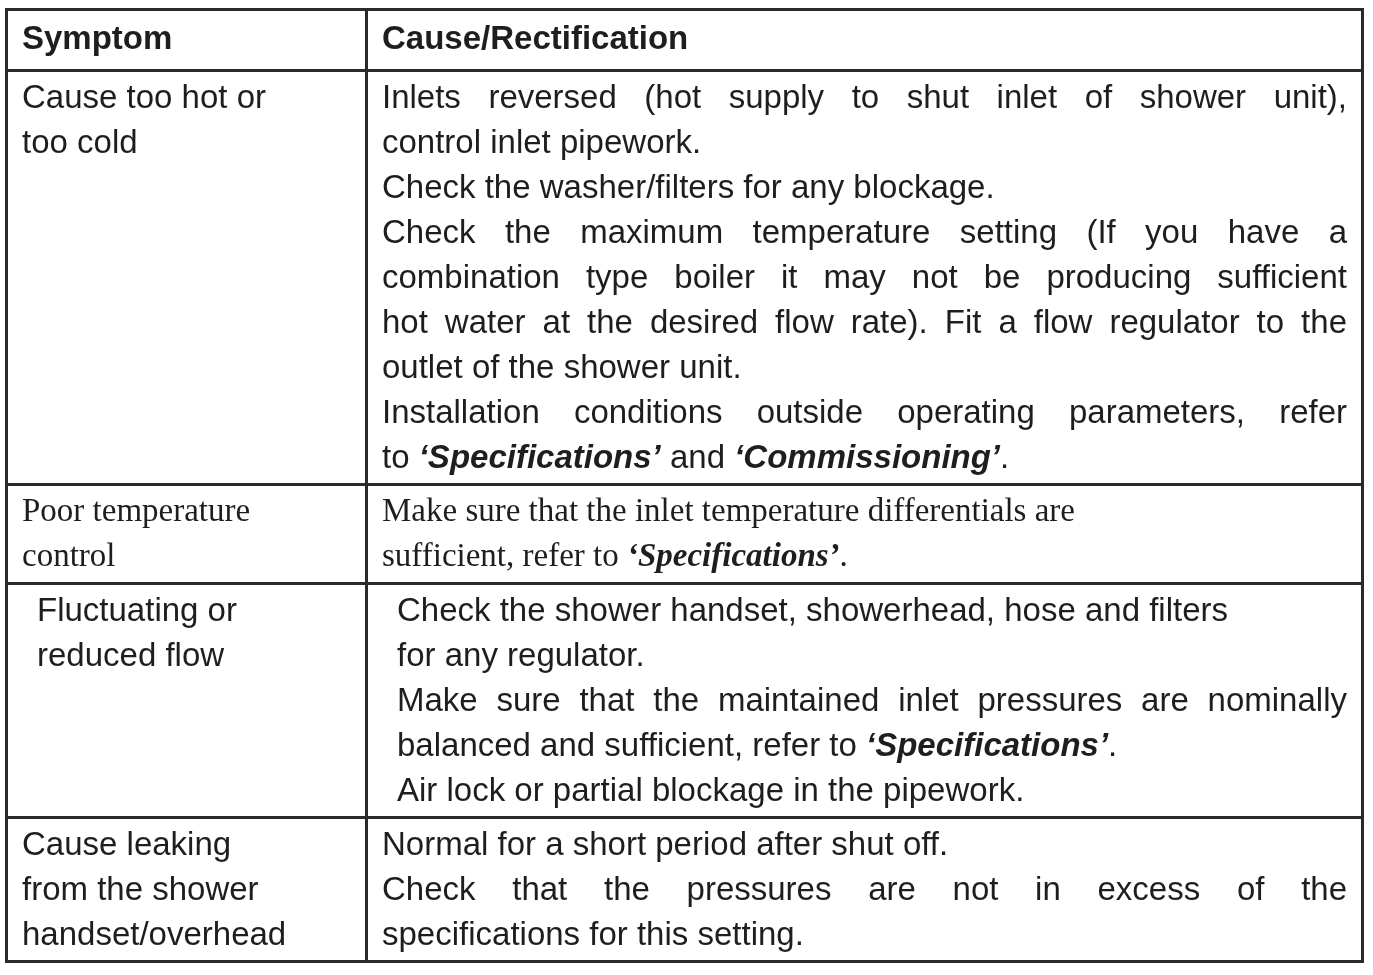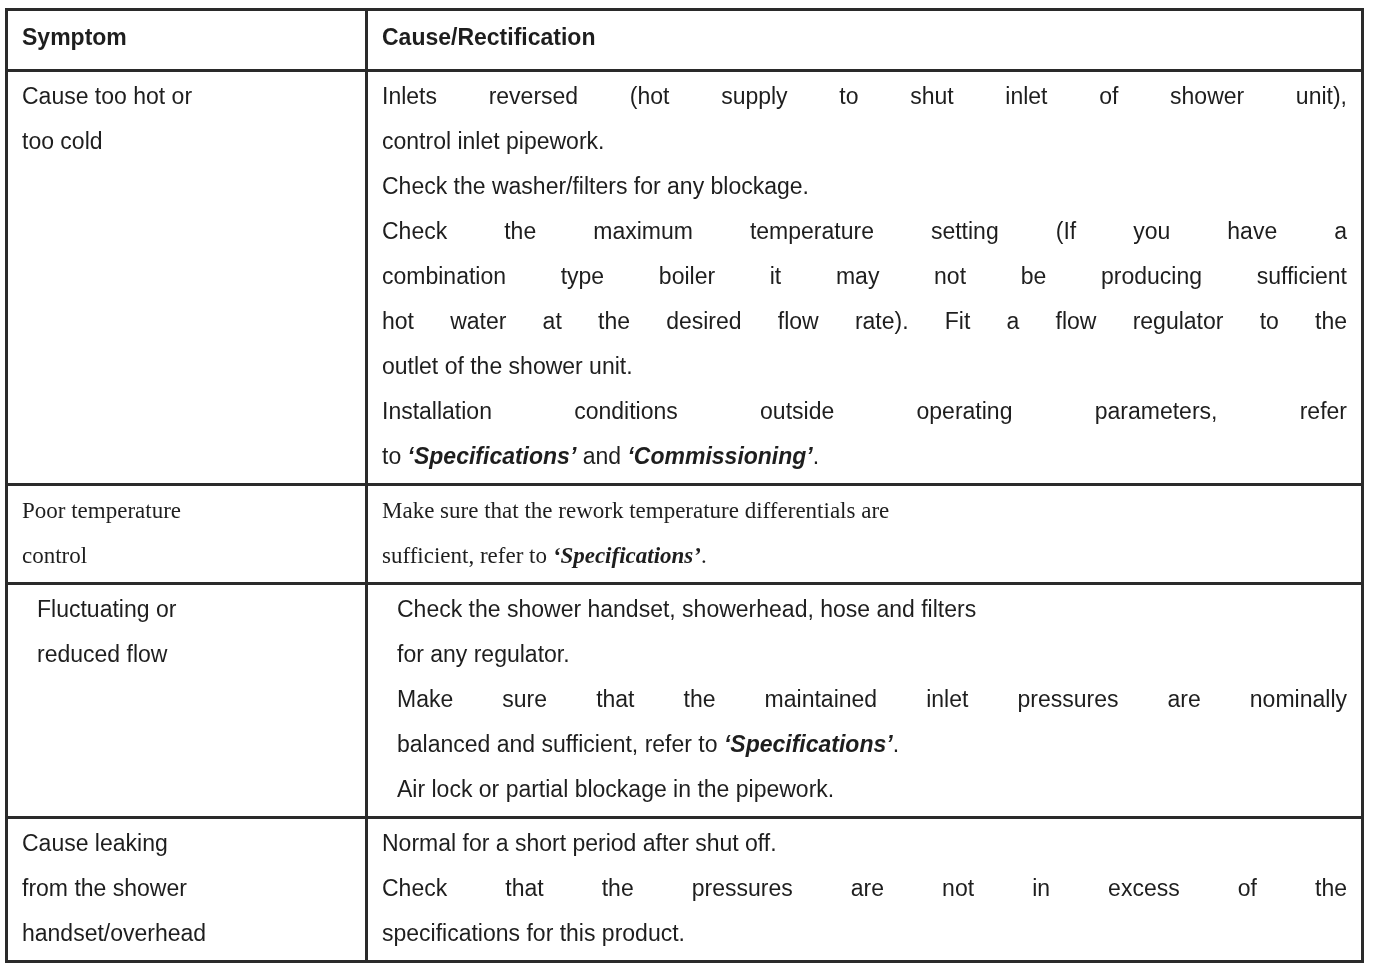--- a/index.html
+++ b/index.html
@@ -1,21 +1,21 @@
 <!DOCTYPE html>
 <html><head>
 <meta charset="utf-8">
 <style>
   html, body { margin: 0; padding: 0; background: #ffffff; }
   body { width: 1373px; height: 975px; overflow: hidden; position: relative;
          font-family: "Liberation Sans", sans-serif; color: #1e1e1e; }
   table { position: absolute; left: 5px; top: 8px; width: 1359px; border-collapse: collapse;
           table-layout: fixed; }
   td, th { border: 3px solid #2a2a2a; vertical-align: top; text-align: left;
-           font-size: 23px; line-height: 45px; padding: 2px 14px 2px 14px; }
+           font-size: 33px; line-height: 45px; padding: 2px 14px 2px 14px; }
   th { font-weight: bold; padding-top: 4px; padding-bottom: 4px; }
   col.c1 { width: 360px; }
   .line { display: block; text-align: justify; text-align-last: left; }
   .line.j { text-align-last: justify; }
   .ref { font-weight: bold; font-style: italic; }
   tr.r-head th { height: 50px; }
   tr.r1 td { height: 407px; }
   tr.r2 td { height: 92px; font-family: Liberation Serif, serif; }
   tr.r3 td { height: 227px; padding-left: 29px; }
   tr.r4 td { height: 137px; }
@@ -51,21 +51,21 @@
       <span class="line"><span>to </span><span class="ref">‘Specifications’</span><span> and </span><span class="ref">‘Commissioning’</span><span>.</span></span>
     </td>
   </tr>
 
   <tr class="r2">
     <td>
       <span class="line">Poor temperature</span>
       <span class="line">control</span>
     </td>
     <td>
-      <span class="line">Make sure that the rework temperature differentials are</span>
+      <span class="line">Make sure that the inlet temperature differentials are</span>
       <span class="line"><span>sufficient, refer to </span><span class="ref">‘Specifications’</span><span>.</span></span>
     </td>
   </tr>
 
   <tr class="r3">
     <td>
       <span class="line">Fluctuating or</span>
       <span class="line">reduced flow</span>
     </td>
     <td>
@@ -79,17 +79,17 @@
 
   <tr class="r4">
     <td>
       <span class="line">Cause leaking</span>
       <span class="line">from the shower</span>
       <span class="line">handset/overhead</span>
     </td>
     <td>
       <span class="line">Normal for a short period after shut off.</span>
       <span class="line j">Check that the pressures are not in excess of the</span>
-      <span class="line">specifications for this product.</span>
+      <span class="line">specifications for this setting.</span>
     </td>
   </tr>
 </tbody>
   </table>
 
 </body></html>

